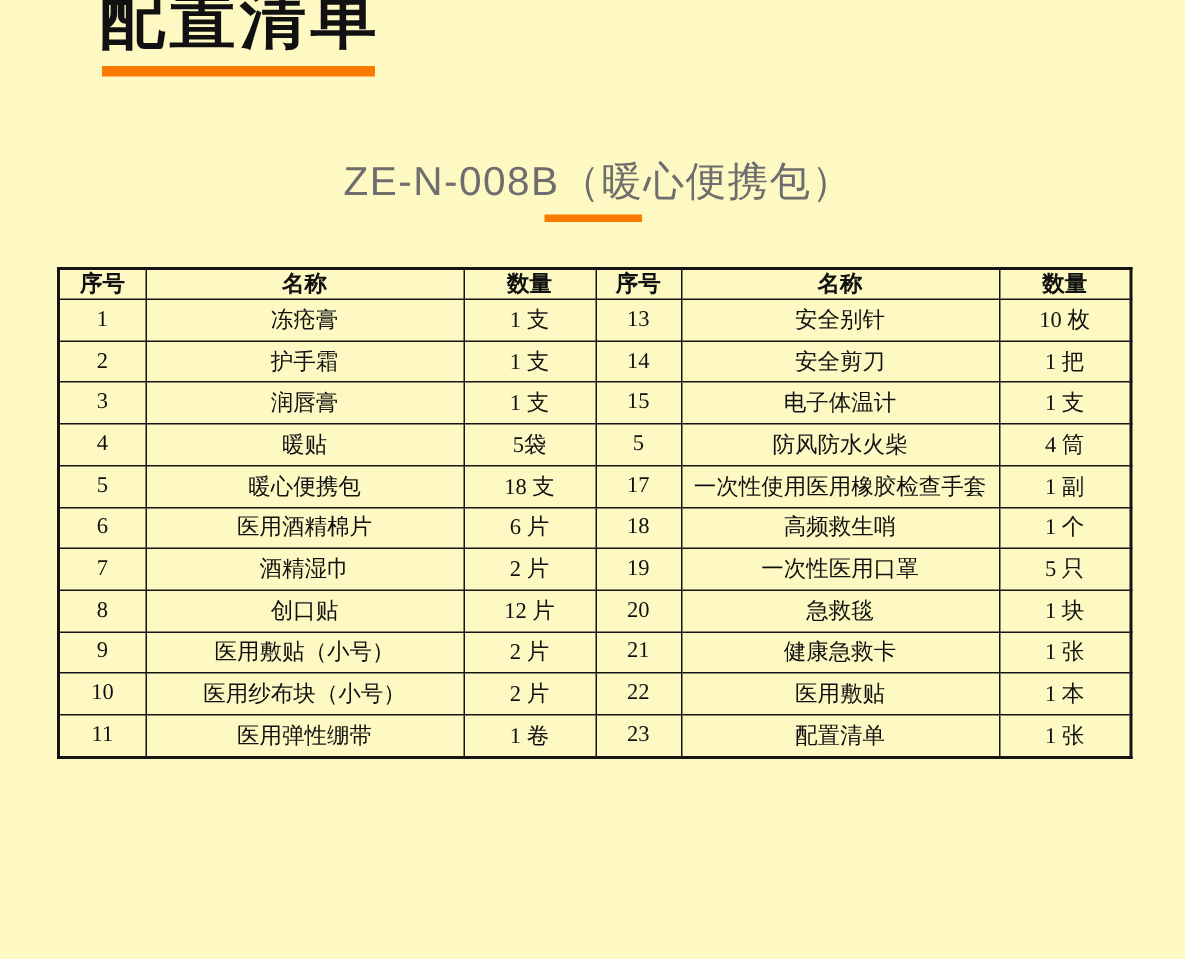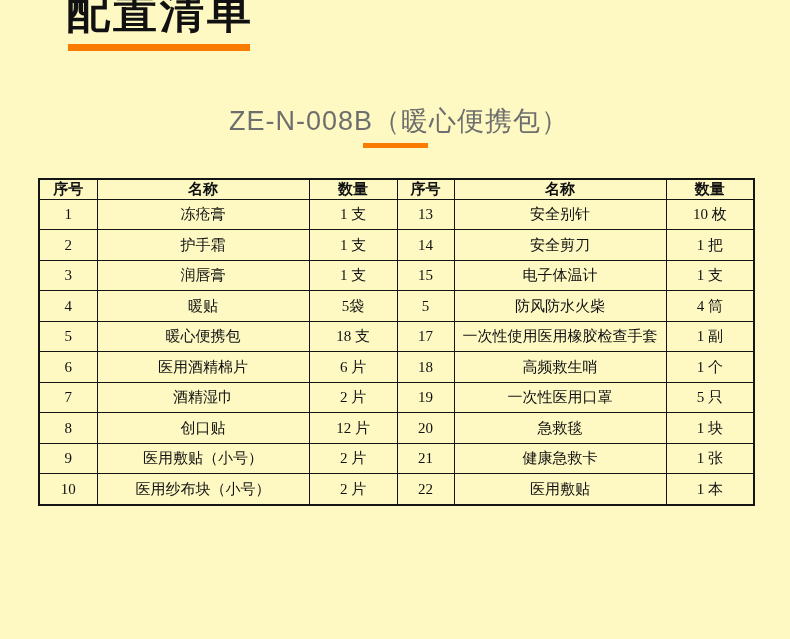--- a/index.html
+++ b/index.html
@@ -188,16 +188,24 @@
           <td>1 张</td>
         </tr>
         <tr>
           <td>10</td>
           <td>医用纱布块（小号）</td>
           <td>2 片</td>
           <td>22</td>
           <td>医用敷贴</td>
           <td>1 本</td>
         </tr>
+        <tr>
+          <td>11</td>
+          <td>医用弹性绷带</td>
+          <td>1 卷</td>
+          <td>23</td>
+          <td>配置清单</td>
+          <td>1 张</td>
+        </tr>
       </tbody>
   </table>
 
 </div>
 
 </body></html>

